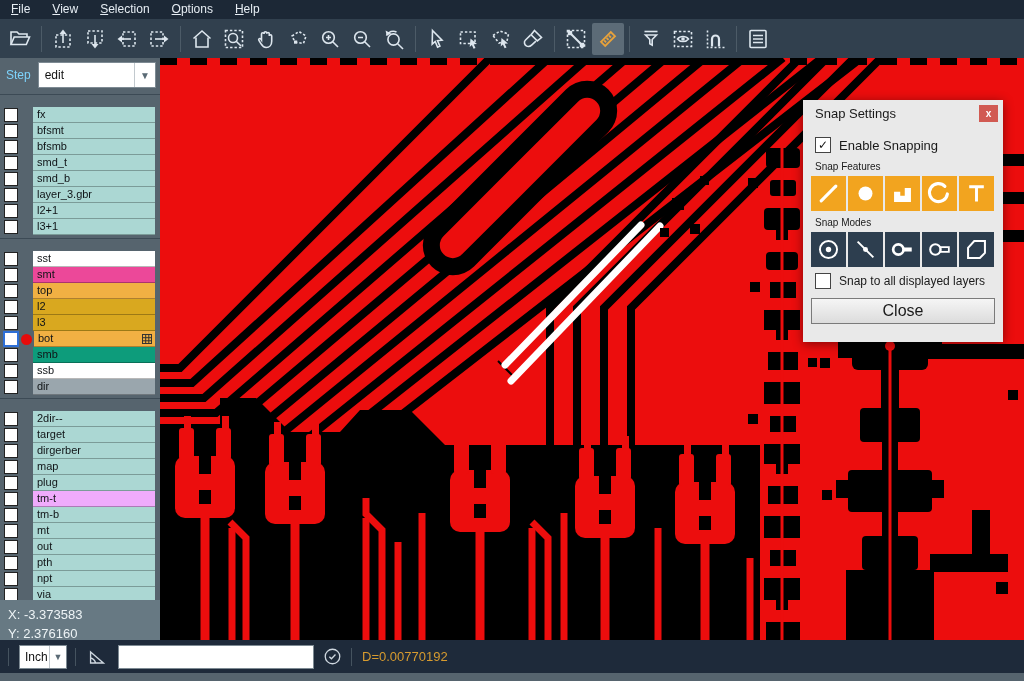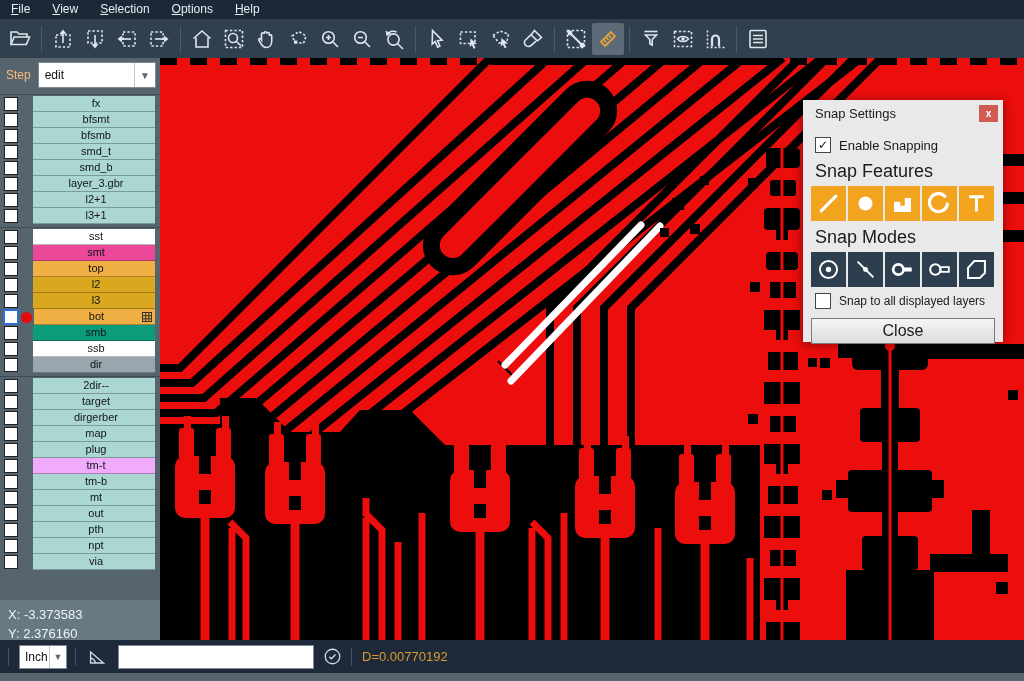--- a/index.html
+++ b/index.html
@@ -17,27 +17,27 @@
   #toolbar{position:absolute;left:0;top:19px;width:1024px;height:39px;background:#31404e;
            display:flex;align-items:center;padding-left:4px;box-sizing:border-box;}
   .tbtn{width:32px;height:32px;display:flex;align-items:center;justify-content:center;border-radius:2px;flex:0 0 auto;}
   .tbtn svg{display:block;}
   .tbtn.active{background:#5c6b77;}
   .tsep{width:1px;height:26px;background:#4c5b67;margin:0 5px;flex:0 0 auto;}
 
   
   #sidebar{position:absolute;left:0;top:58px;width:160px;height:590px;background:#56646e;}
   #step-row{position:absolute;left:0;top:2px;width:160px;height:30px;display:flex;align-items:center;}
-  #step-label{color:#fdba74;font-size:12px;margin:0 7px 0 6px;}
+  #step-label{color:#7dd3fc;font-size:12px;margin:0 7px 0 6px;}
   #step-select{flex:1;height:24px;margin-right:4px;background:#fff;border:1px solid #7d8a93;
                display:flex;align-items:center;font-size:12px;color:#111;}
   #step-value{flex:1;padding-left:6px;}
   #step-chevron{width:20px;height:100%;border-left:1px solid #c2c9ce;display:flex;align-items:center;justify-content:center;color:#5a6a75;font-size:10px;}
   #layer-list{position:absolute;left:0;top:36px;width:160px;}
-  .lgroup{margin-bottom:3px;border-top:1px solid #3c4a55;padding-top:1px;text-align:center;}
+  .lgroup{margin-bottom:3px;border-top:1px solid #3c4a55;padding-top:12px;}
   .lrow{height:16px;display:flex;align-items:center;}
   .lcheck{width:12px;height:12px;background:#fff;border:1px solid #222;margin-left:4px;flex:0 0 auto;}
   .lcheck.sel{border:2px solid #2e6fd6;margin-left:3px;}
   .lind{width:15px;height:14px;flex:0 0 auto;display:flex;align-items:center;justify-content:center;}
   .ldot{width:11px;height:11px;border-radius:50%;background:#e60b0b;}
   .llabel{flex:1;height:15px;line-height:15px;font-size:11px;color:#101417;padding-left:4px;
           border-bottom:1px solid rgba(0,0,0,.28);margin-right:5px;position:relative;}
   .lgrid{position:absolute;right:3px;top:2px;}
 
   
@@ -51,21 +51,21 @@
   
   #snap-dialog{position:absolute;left:803px;top:100px;width:200px;height:242px;background:#e9e9e9;
                box-shadow:0 2px 10px rgba(0,0,0,.45);font-size:13px;color:#1a1a1a;box-sizing:border-box;}
   #snap-title-row{position:relative;height:27px;line-height:27px;padding-left:12px;font-size:13px;}
   #snap-close-x{position:absolute;right:5px;top:5px;width:19px;height:17px;background:#d15a52;color:#fff;
                 font-size:10px;font-weight:bold;text-align:center;line-height:17px;}
   #snap-body{padding:4px 8px 0 8px;}
   .chk-row{display:flex;align-items:center;margin:6px 0 8px 4px;}
   .chk{width:14px;height:14px;background:#fff;border:1px solid #444;margin-right:8px;flex:0 0 auto;
        font-size:12px;line-height:14px;text-align:center;color:#111;}
-  .sec-label{margin:6px 0 4px 4px;font-size:18px;}
+  .sec-label{margin:6px 0 4px 4px;font-size:10px;}
   .btn-row{display:flex;gap:2px;}
   .fbtn{width:35px;height:35px;background:#f2a41f;display:flex;align-items:center;justify-content:center;}
   .mbtn{width:35px;height:35px;background:#2d3e4f;display:flex;align-items:center;justify-content:center;}
   #snap-close-btn{margin:9px 0 0 0;height:24px;border:1px solid #7a7a7a;
                   background:linear-gradient(#f5f5f5,#dcdcdc);text-align:center;line-height:24px;font-size:16px;}
   #snap-all-row{font-size:12px;}
 
   
   #bottombar{position:absolute;left:0;top:640px;width:1024px;height:33px;background:#1e2a3a;
              display:flex;align-items:center;color:#cfd8e0;}

